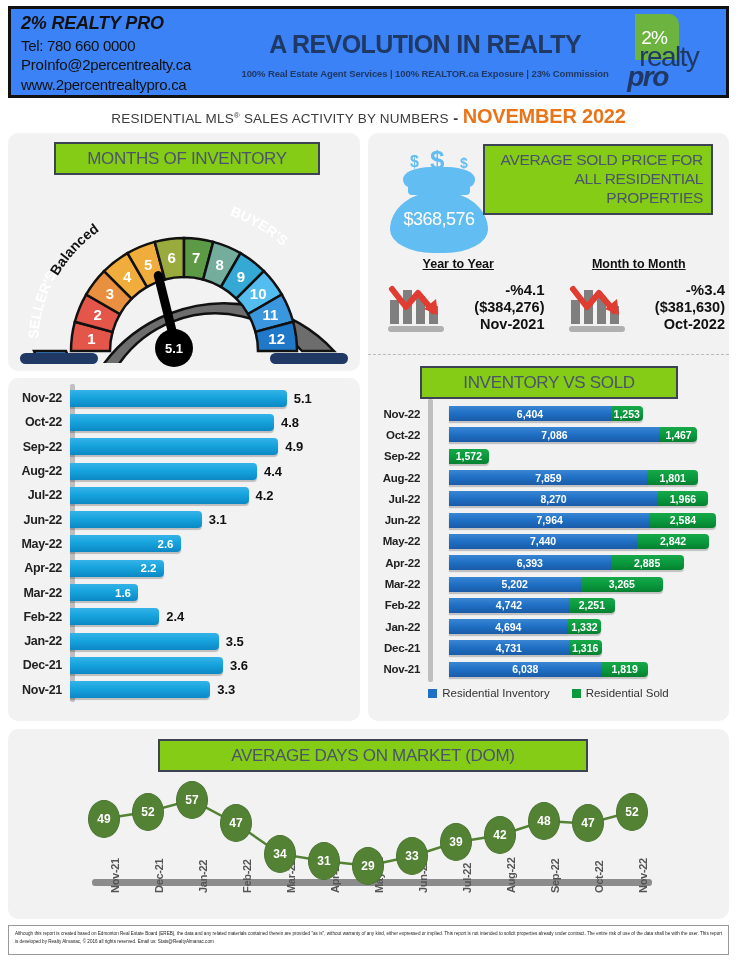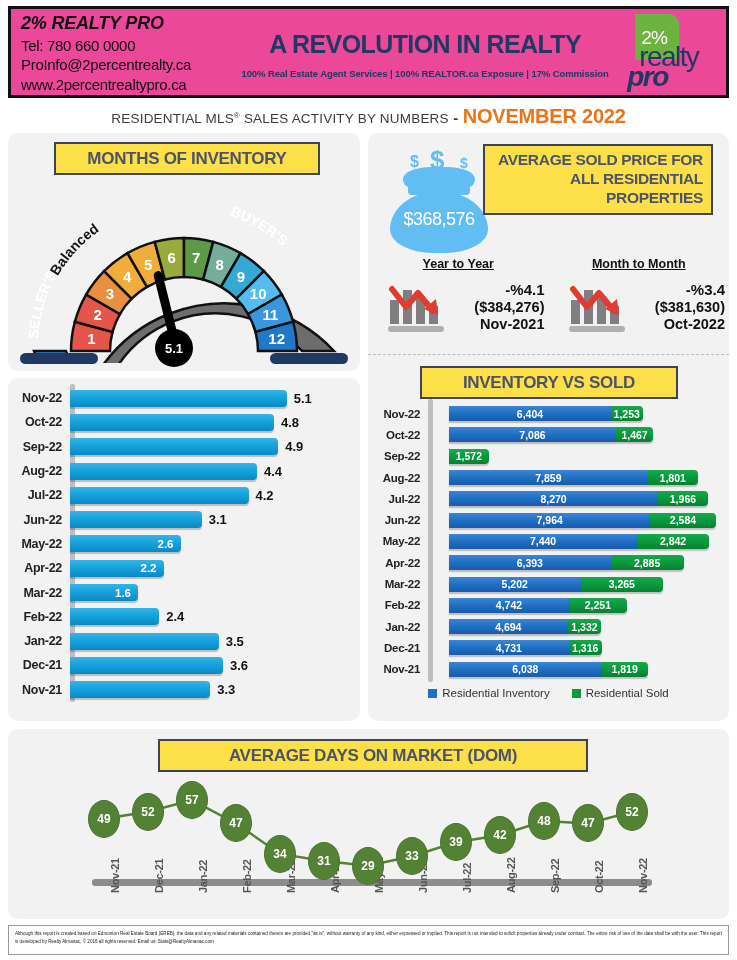--- a/index.html
+++ b/index.html
@@ -11,21 +11,21 @@
     position: relative;
   }
 
   
   .header-band {
     margin: 6px 8px 0 8px;
     border: 3px solid #111;
     height: 92px;
     display: flex;
     align-items: stretch;
-    background: #ec4899;
+    background: #3b82f6;
   }
   .hdr-contact {
     width: 245px;
     padding: 4px 0 2px 10px;
     display: flex; flex-direction: column; justify-content: space-between;
   }
   .hdr-company {
     font-size: 18px; font-weight: bold; font-style: italic;
     color: #111; letter-spacing: -0.2px;
   }
@@ -87,23 +87,23 @@
   }
 
   
   .panel {
     position: absolute;
     background: #f2f2f2;
     border-radius: 10px;
   }
   .panel-title-box {
     border: 2px solid #3d4352;
-    background: #fde047;
+    background: #84cc16;
     text-align: center;
-    font-size: 17px; font-weight: bold; color: #4a546b;
+    font-size: 17px; font-weight: normal; color: #4a546b;
     letter-spacing: -0.3px;
     padding: 5px 0 4px 0;
   }
 
   
   #gauge-panel { left: 8px; top: 133px; width: 352px; height: 238px; }
   .gauge-title { position: absolute; left: 46px; top: 9px; width: 266px; }
   .gauge-area { position: absolute; left: 0; top: 50px; width: 352px; height: 180px; }
   .gauge-base {
     position: absolute; height: 11px; border-radius: 6px; background: #1f3864; top: 170px;
@@ -267,21 +267,21 @@
 
 <div class="header-band">
   <div class="hdr-contact">
     <div class="hdr-company">2% REALTY PRO</div>
     <div class="hdr-line">Tel: 780 660 0000</div>
     <div class="hdr-line">ProInfo@2percentrealty.ca</div>
     <div class="hdr-line">www.2percentrealtypro.ca</div>
   </div>
   <div class="hdr-center">
     <div class="hdr-slogan">A REVOLUTION IN REALTY</div>
-    <div class="hdr-sub">100% Real Estate Agent Services | 100% REALTOR.ca Exposure | 17% Commission</div>
+    <div class="hdr-sub">100% Real Estate Agent Services | 100% REALTOR.ca Exposure | 23% Commission</div>
   </div>
   <div class="hdr-logo">
     <div class="logo-wrap">
       <div class="logo-green"></div>
       <div class="logo-pct">2%</div>
       <div class="logo-realty">realty</div>
       <div class="logo-pro">pro</div>
     </div>
   </div>
 </div>
@@ -518,21 +518,21 @@
       <div class="srow">
         <div class="srow-label">Nov-22</div>
         <div class="srow-track">
           <div class="seg seg-inv" style="width: 161.912px;">6,404</div>
           <div class="seg seg-sold" style="width: 31.6796px;">1,253</div>
         </div>
       </div>
       <div class="srow">
         <div class="srow-label">Oct-22</div>
         <div class="srow-track">
-          <div class="seg seg-inv" style="width: 167px; text-align: right;">7,086</div>
+          <div class="seg seg-inv" style="width: 211px; text-align: right;">7,086</div>
           <div class="seg seg-sold" style="width: 37.0902px;">1,467</div>
         </div>
       </div>
       <div class="srow">
         <div class="srow-label">Sep-22</div>
         <div class="srow-track">
           <div class="seg seg-sold" style="width: 39.7449px;">1,572</div>
         </div>
       </div>
       <div class="srow">
@@ -574,21 +574,21 @@
         <div class="srow-label">Mar-22</div>
         <div class="srow-track">
           <div class="seg seg-inv" style="width: 131.522px;">5,202</div>
           <div class="seg seg-sold" style="width: 82.5491px;">3,265</div>
         </div>
       </div>
       <div class="srow">
         <div class="srow-label">Feb-22</div>
         <div class="srow-track">
           <div class="seg seg-inv" style="width: 119.892px;">4,742</div>
-          <div class="seg seg-sold" style="width: 58px;">2,251</div>
+          <div class="seg seg-sold" style="width: 46px;">2,251</div>
         </div>
       </div>
       <div class="srow">
         <div class="srow-label">Jan-22</div>
         <div class="srow-track">
           <div class="seg seg-inv" style="width: 118.678px;">4,694</div>
           <div class="seg seg-sold" style="width: 33.677px;">1,332</div>
         </div>
       </div>
       <div class="srow">

